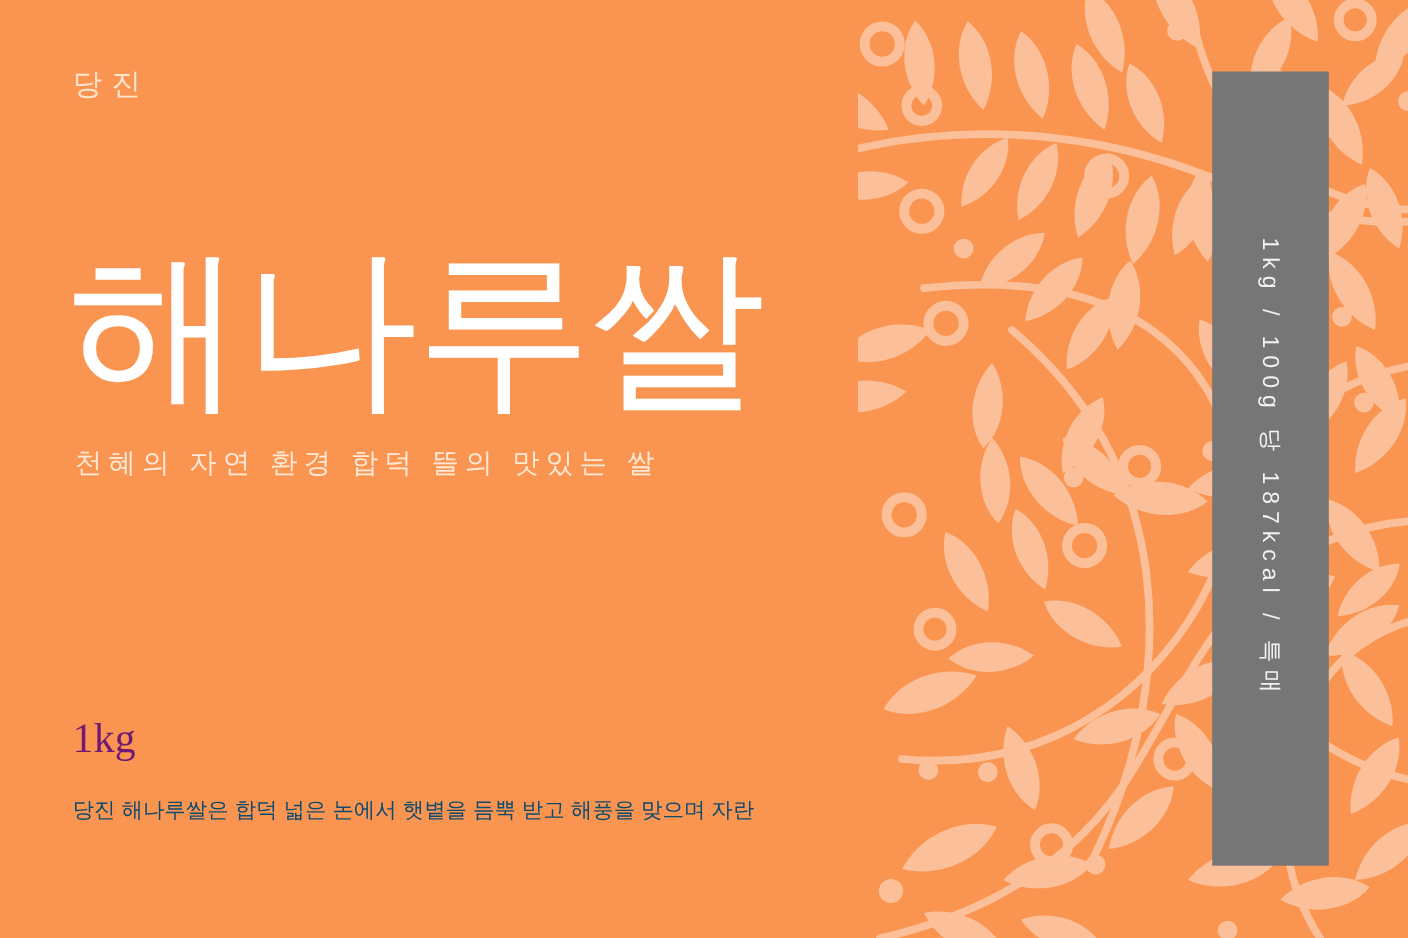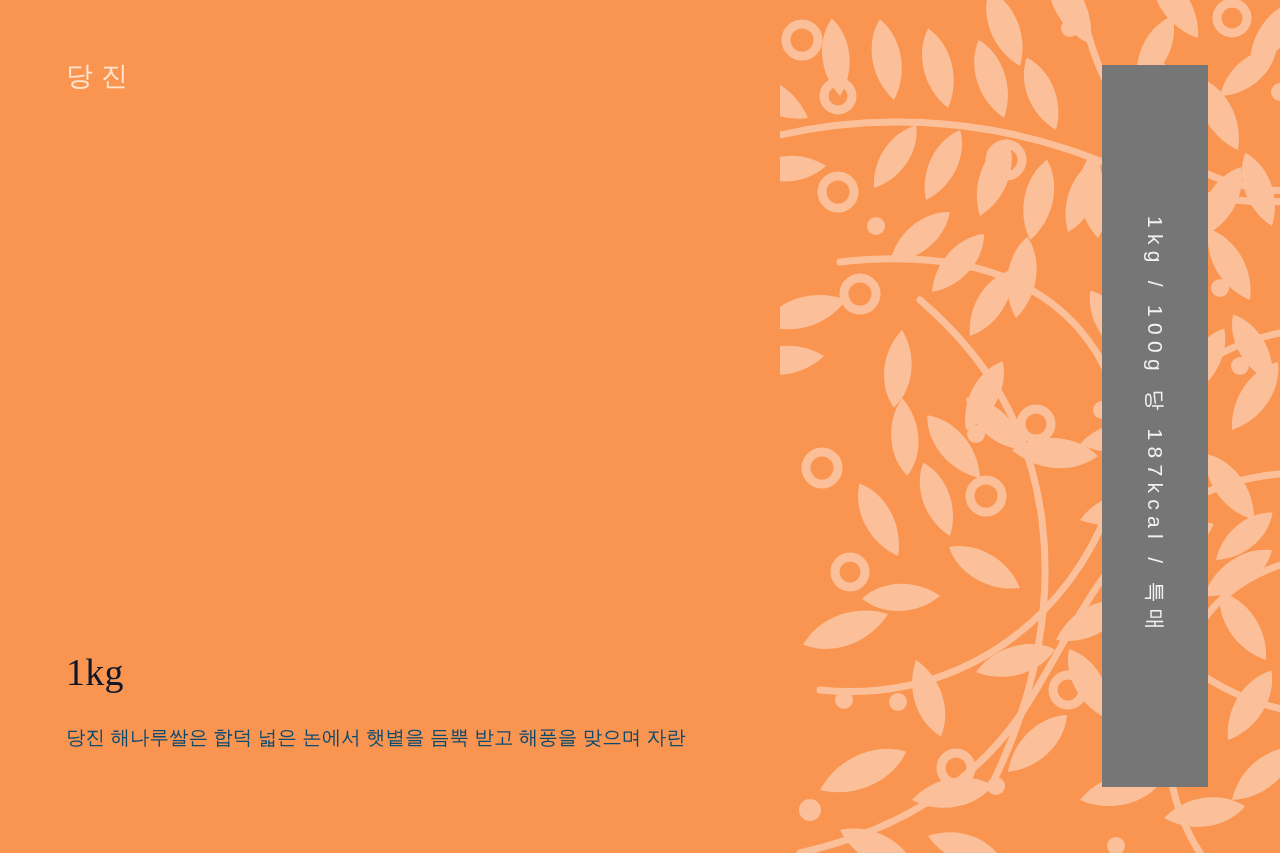--- a/index.html
+++ b/index.html
@@ -65,21 +65,21 @@
     color: #ffe7d5;
     white-space: nowrap;
     font-weight: 400;
   }
   .weight {
     position: absolute;
     left: 66px;
     top: 650px;
     font-family: "Liberation Serif", "DejaVu Serif", serif;
     font-size: 38px;
-    color: #0f172a;
+    color: #701a75;
     letter-spacing: 0.005em;
     white-space: nowrap;
     font-weight: 400;
   }
   .blurb {
     position: absolute;
     left: 66px;
     top: 700px;
     width: 660px;
     font-size: 19.5px;
@@ -248,20 +248,22 @@
         <circle cx="288" cy="690" r="15" fill="none" stroke="#fbc09a" stroke-width="9"></circle>
         <circle cx="118" cy="702" r="9"></circle>
         <circle cx="370" cy="748" r="9"></circle>
         <circle cx="460" cy="366" r="9"></circle>
         <circle cx="336" cy="846" r="9"></circle>
       </g>
     </svg>
   </div>
 
   <div class="eyebrow">당진</div>
+  <h1 class="headline">해나루쌀</h1>
+  <div class="tagline">천혜의 자연 환경 합덕 뜰의 맛있는 쌀</div>
   <div class="weight">1kg</div>
   <p class="blurb">
     <span>당진 해나루쌀은 합덕 넓은 논에서 햇볕을 듬뿍 받고 해풍을 맞으며 자란</span>
   </p>
 
   <div id="info-panel">
     <div class="vtext">1kg / 100g 당 187kcal / 특매</div>
   </div>
 
 </div>

